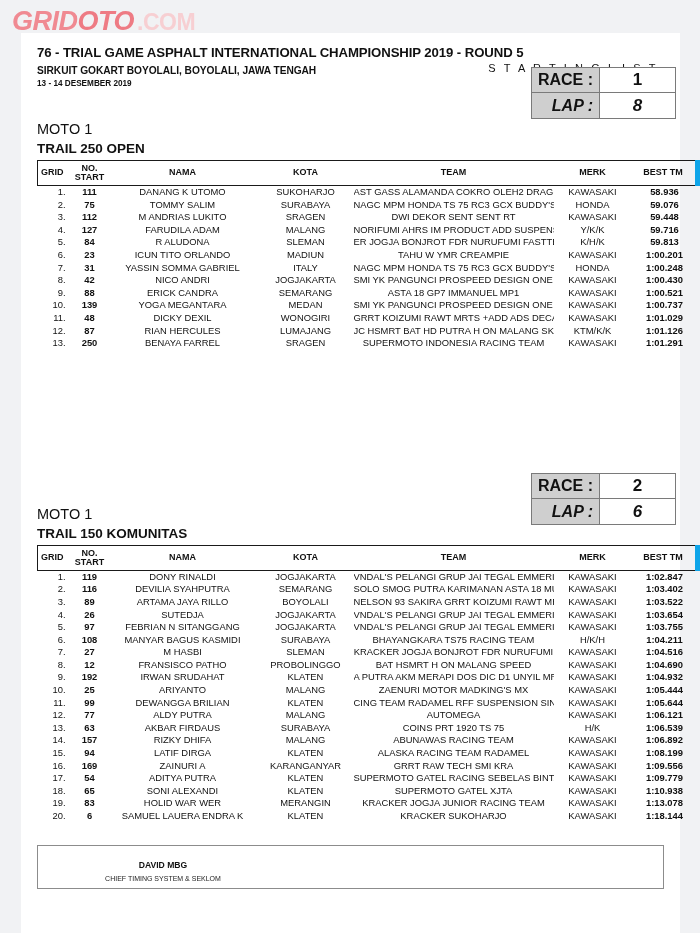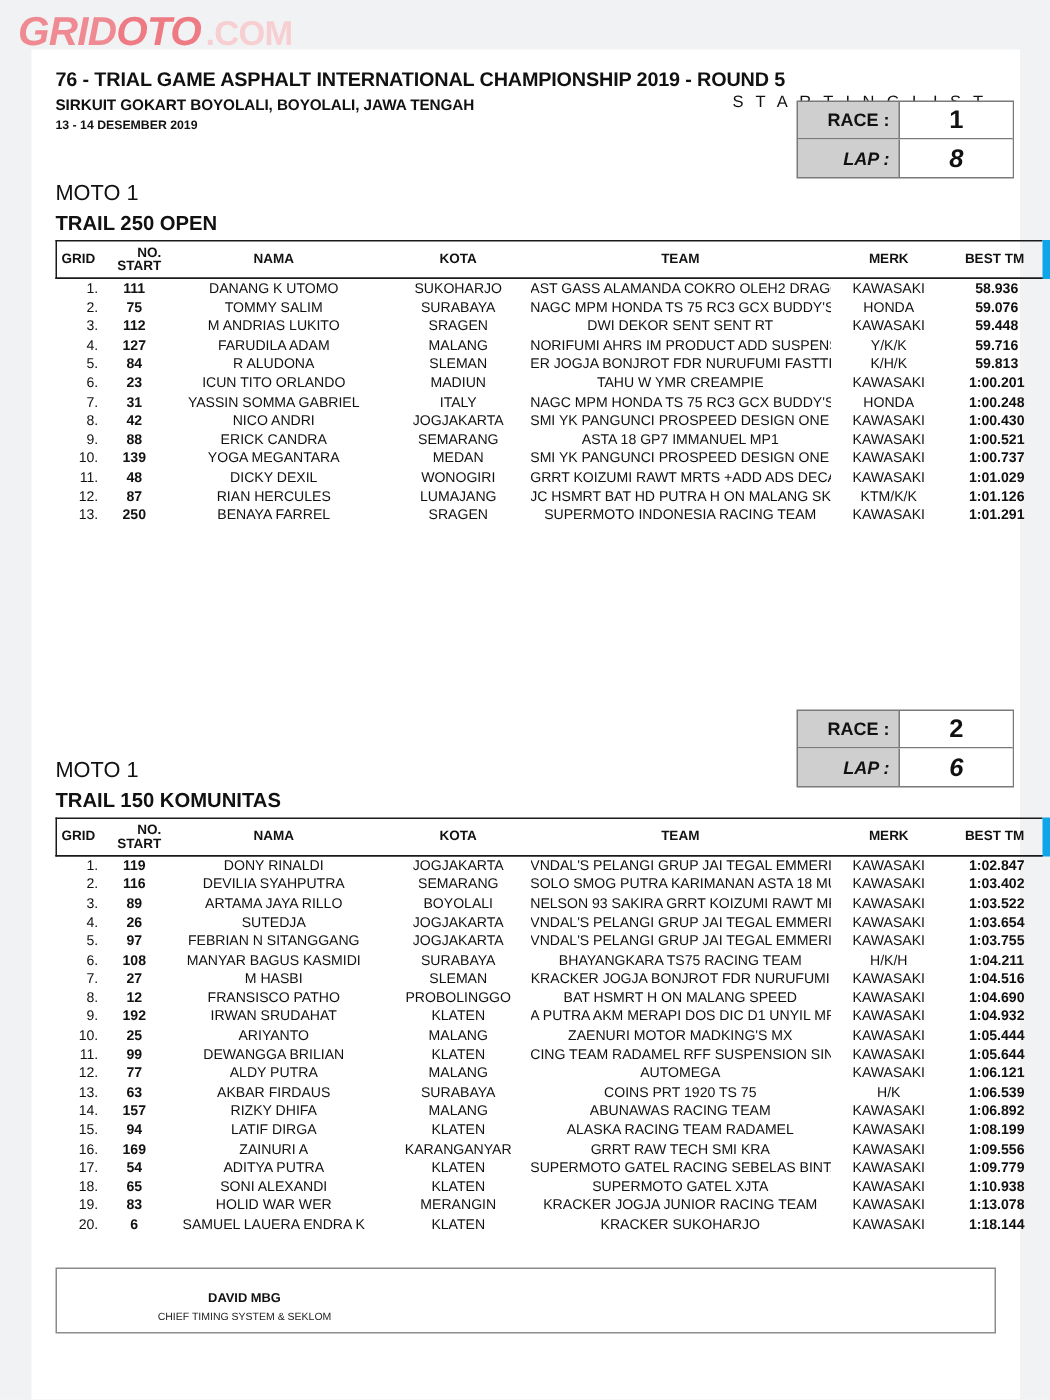--- a/index.html
+++ b/index.html
@@ -112,21 +112,21 @@
   }
   .racebox .rrow:last-child { border-bottom: none; font-style: italic; }
   .racebox .rlabel {
     width: 68px;
     background: #cfcfcf;
     border-right: 1px solid #7a7a7a;
     display: flex;
     align-items: center;
     justify-content: flex-end;
     padding-right: 6px;
-    font-size: 12px;
+    font-size: 16px;
     font-weight: bold;
     color: #111;
   }
   .racebox .rvalue {
     flex: 1;
     background: #ffffff;
     display: flex;
     align-items: center;
     justify-content: center;
     font-size: 17px;
@@ -182,21 +182,21 @@
 
   .c-grid  { width: 34px;  text-align: right; padding-right: 6px !important; }
   .c-no    { width: 36px;  text-align: center; font-weight: bold; }
   .c-nama  { width: 150px; text-align: center; }
   .c-kota  { width: 96px;  text-align: center; }
   .c-team  { width: 200px; text-align: center; font-size: 7.4px; }
   .c-merk  { width: 78px;  text-align: center; }
   .c-best  { width: 66px;  text-align: center; font-weight: bold; }
 
   thead .c-grid { text-align: left; padding-left: 3px !important; }
-  thead .c-no   { font-size: 7.4px; text-align: right; }
+  thead .c-no   { font-size: 7.4px; }
 
   .nostart-head { display: block; line-height: 1.0; }
 
   
   .signbox {
     margin-top: 22px;
     border: 1px solid #8c8c8c;
     height: 44px;
     padding: 14px 0 0 0;
   }

